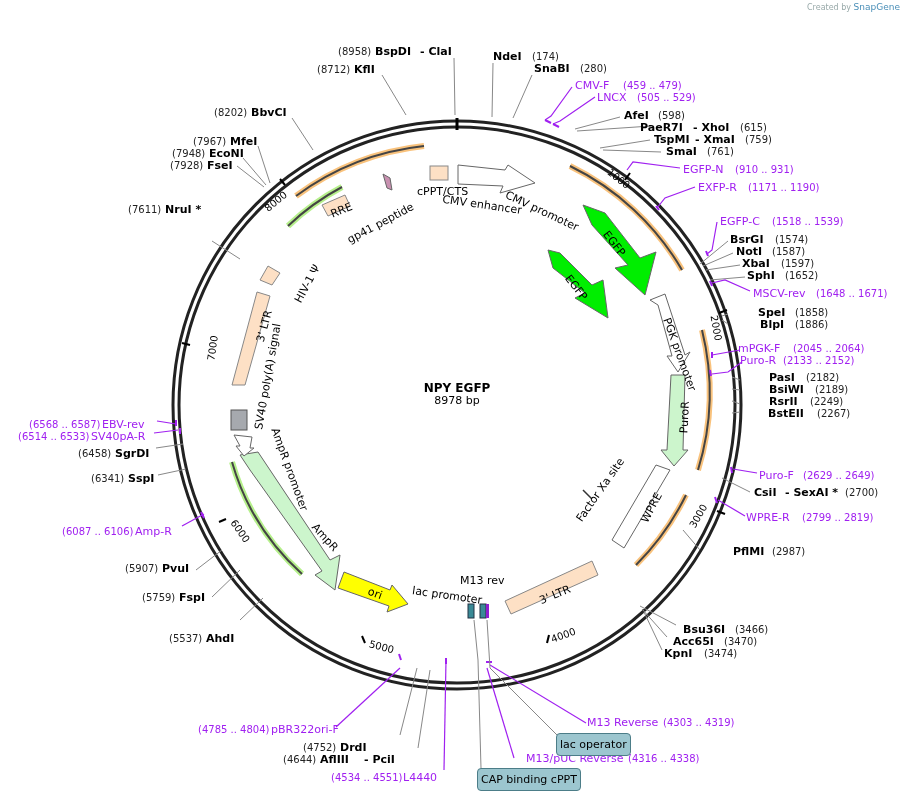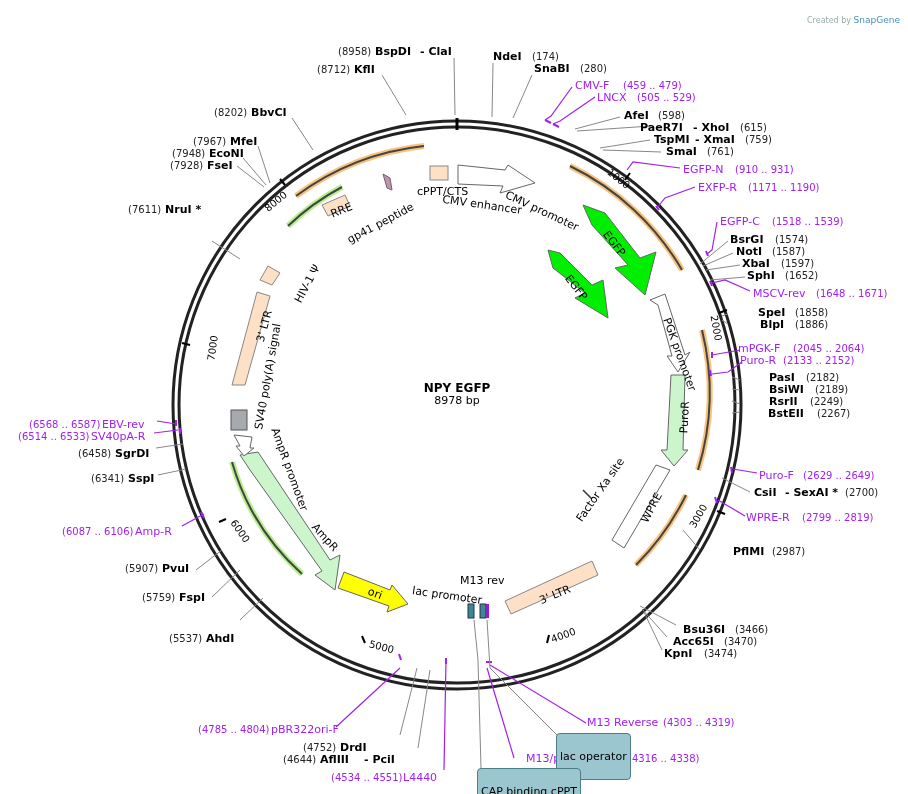--- a/index.html
+++ b/index.html
@@ -4,23 +4,23 @@
 <style>
   html,body{margin:0;padding:0;background:#fff;}
   body{width:908px;height:794px;position:relative;overflow:hidden;font-family:"DejaVu Sans","Liberation Sans",sans-serif;}
   svg{position:absolute;left:0;top:0;}
   .enz{font-size:11px;font-weight:bold;fill:#000;}
   .pos{font-size:10px;fill:#222;}
   .prim{font-size:11px;fill:#a020f0;}
   .primpos{font-size:10px;fill:#a020f0;}
   .feat{font-size:11px;fill:#000;}
   .tick{font-size:10px;fill:#000;}
-  .credit{position:absolute;right:8px;top:2px;font-size:8px;color:#9aa;margin-top:13px;}
+  .credit{position:absolute;right:8px;top:2px;font-size:8px;color:#9aa;}
   .credit b{color:#4a8fb8;font-weight:normal;font-size:9px;}
-  .tag{position:absolute;background:#9cc6cf;border:1px solid #4c7d88;border-radius:4px;font-size:11px;padding:16px 3px;line-height:13px;color:#000;}
+  .tag{position:absolute;background:#9cc6cf;border:1px solid #4c7d88;border-radius:4px;font-size:11px;padding:4px 3px;line-height:13px;color:#000;}
 </style>
 </head>
 <body>
 
 <div class="credit"><span>Created by</span> <b>SnapGene</b></div>
 
 <svg width="908" height="794" viewBox="0 0 908 794">
 
   <g>
     <circle cx="457" cy="405" r="284" fill="none" stroke="#222" stroke-width="3"></circle>

